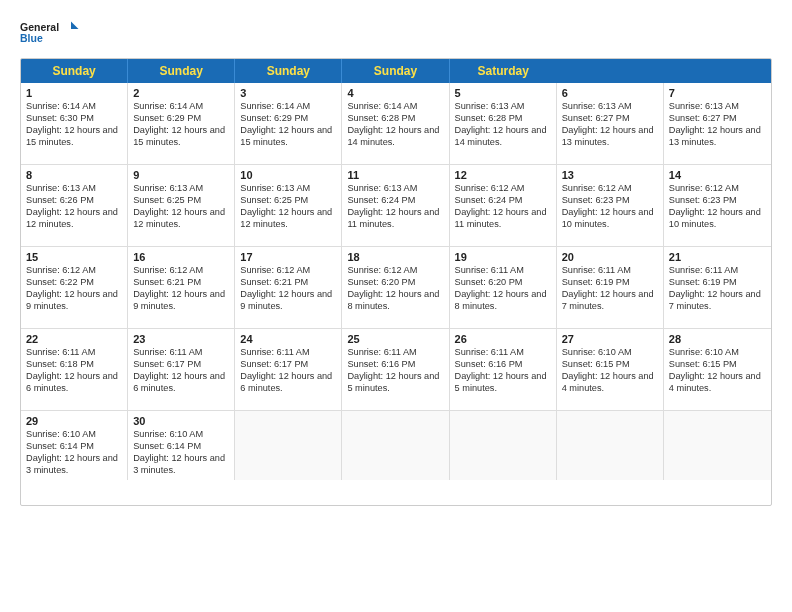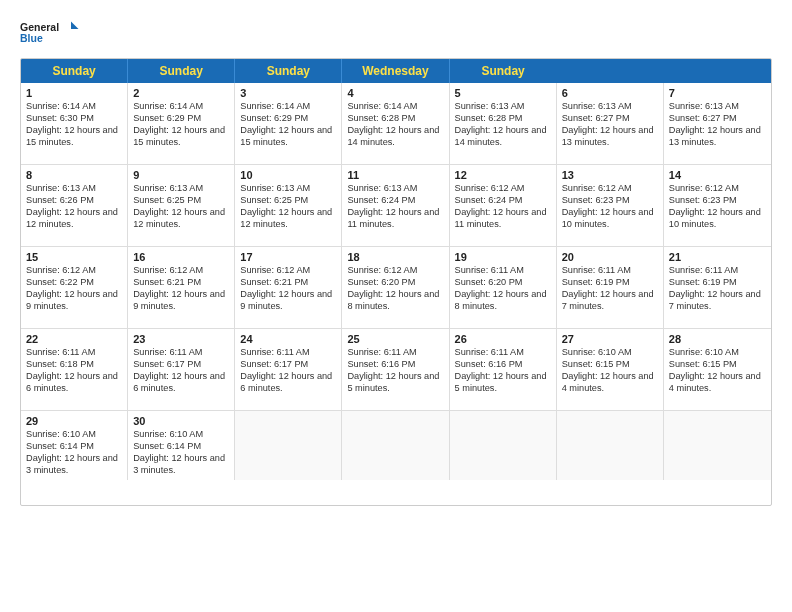--- a/index.html
+++ b/index.html
@@ -79,22 +79,22 @@
       <div class="month-title"></div>
       <div class="subtitle"></div>
     </div>
   </div>
 
   <div class="calendar">
     <div class="cal-header" id="cal-header">
         <div class="cal-header-cell">Sunday</div>
         <div class="cal-header-cell">Sunday</div>
         <div class="cal-header-cell">Sunday</div>
-        <div class="cal-header-cell">Wednesday</div>
         <div class="cal-header-cell">Sunday</div>
+        <div class="cal-header-cell">Saturday</div>
       </div>
     <div style="display:grid; grid-template-columns: repeat(7,1fr); flex:1;" id="cal-body">
         <div style="border-right: 1px solid rgb(221, 221, 221); border-bottom: 1px solid rgb(221, 221, 221); padding: 3px 5px; font-size: 9.2px; color: rgb(51, 51, 51); background: rgb(255, 255, 255); min-height: 82px; line-height: 1.3;"><span style="font-size: 11px; font-weight: bold; color: rgb(34, 34, 34); display: block; margin-bottom: 1px;">1</span><span>Sunrise: 6:14 AM<br>Sunset: 6:30 PM<br>Daylight: 12 hours and 15 minutes.</span></div>
         <div style="border-right: 1px solid rgb(221, 221, 221); border-bottom: 1px solid rgb(221, 221, 221); padding: 3px 5px; font-size: 9.2px; color: rgb(51, 51, 51); background: rgb(255, 255, 255); min-height: 82px; line-height: 1.3;"><span style="font-size: 11px; font-weight: bold; color: rgb(34, 34, 34); display: block; margin-bottom: 1px;">2</span><span>Sunrise: 6:14 AM<br>Sunset: 6:29 PM<br>Daylight: 12 hours and 15 minutes.</span></div>
         <div style="border-right: 1px solid rgb(221, 221, 221); border-bottom: 1px solid rgb(221, 221, 221); padding: 3px 5px; font-size: 9.2px; color: rgb(51, 51, 51); background: rgb(255, 255, 255); min-height: 82px; line-height: 1.3;"><span style="font-size: 11px; font-weight: bold; color: rgb(34, 34, 34); display: block; margin-bottom: 1px;">3</span><span>Sunrise: 6:14 AM<br>Sunset: 6:29 PM<br>Daylight: 12 hours and 15 minutes.</span></div>
         <div style="border-right: 1px solid rgb(221, 221, 221); border-bottom: 1px solid rgb(221, 221, 221); padding: 3px 5px; font-size: 9.2px; color: rgb(51, 51, 51); background: rgb(255, 255, 255); min-height: 82px; line-height: 1.3;"><span style="font-size: 11px; font-weight: bold; color: rgb(34, 34, 34); display: block; margin-bottom: 1px;">4</span><span>Sunrise: 6:14 AM<br>Sunset: 6:28 PM<br>Daylight: 12 hours and 14 minutes.</span></div>
         <div style="border-right: 1px solid rgb(221, 221, 221); border-bottom: 1px solid rgb(221, 221, 221); padding: 3px 5px; font-size: 9.2px; color: rgb(51, 51, 51); background: rgb(255, 255, 255); min-height: 82px; line-height: 1.3;"><span style="font-size: 11px; font-weight: bold; color: rgb(34, 34, 34); display: block; margin-bottom: 1px;">5</span><span>Sunrise: 6:13 AM<br>Sunset: 6:28 PM<br>Daylight: 12 hours and 14 minutes.</span></div>
         <div style="border-right: 1px solid rgb(221, 221, 221); border-bottom: 1px solid rgb(221, 221, 221); padding: 3px 5px; font-size: 9.2px; color: rgb(51, 51, 51); background: rgb(255, 255, 255); min-height: 82px; line-height: 1.3;"><span style="font-size: 11px; font-weight: bold; color: rgb(34, 34, 34); display: block; margin-bottom: 1px;">6</span><span>Sunrise: 6:13 AM<br>Sunset: 6:27 PM<br>Daylight: 12 hours and 13 minutes.</span></div>
         <div style="border-right: none; border-bottom: 1px solid rgb(221, 221, 221); padding: 3px 5px; font-size: 9.2px; color: rgb(51, 51, 51); background: rgb(255, 255, 255); min-height: 82px; line-height: 1.3;"><span style="font-size: 11px; font-weight: bold; color: rgb(34, 34, 34); display: block; margin-bottom: 1px;">7</span><span>Sunrise: 6:13 AM<br>Sunset: 6:27 PM<br>Daylight: 12 hours and 13 minutes.</span></div>
         <div style="border-right: 1px solid rgb(221, 221, 221); border-bottom: 1px solid rgb(221, 221, 221); padding: 3px 5px; font-size: 9.2px; color: rgb(51, 51, 51); background: rgb(255, 255, 255); min-height: 82px; line-height: 1.3;"><span style="font-size: 11px; font-weight: bold; color: rgb(34, 34, 34); display: block; margin-bottom: 1px;">8</span><span>Sunrise: 6:13 AM<br>Sunset: 6:26 PM<br>Daylight: 12 hours and 12 minutes.</span></div>

